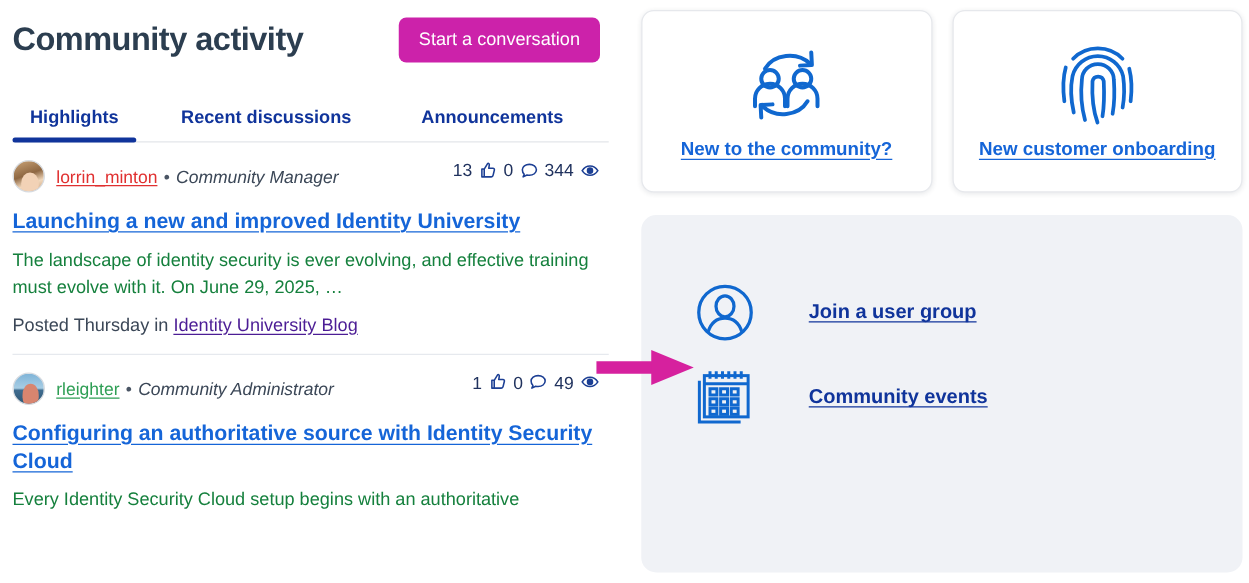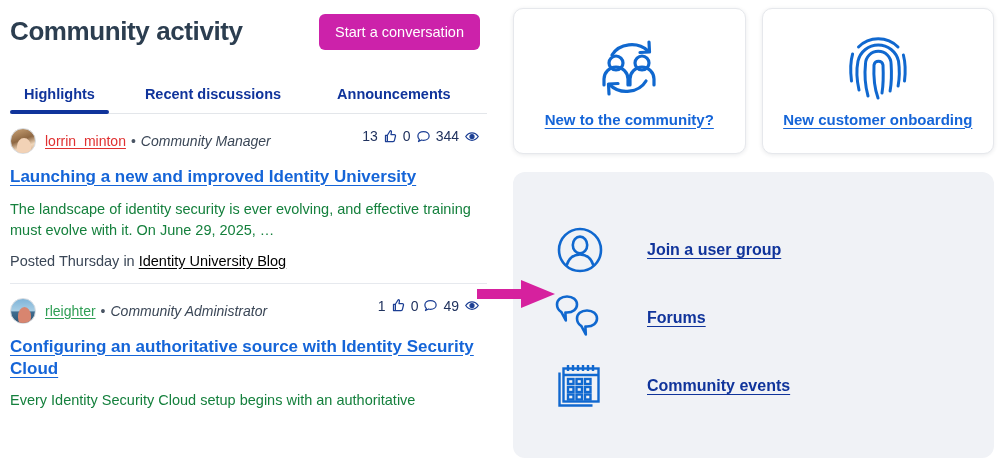--- a/index.html
+++ b/index.html
@@ -97,21 +97,21 @@
     font-size: 17px; font-weight: bold; color: #1565d8;
     text-decoration: underline; text-underline-offset: 3px;
     line-height: 1.28; cursor: pointer;
   }
   .post-excerpt {
     margin-top: 11px; font-size: 14.5px; color: #15803d;
     line-height: 1.45; max-width: 470px;
   }
   .post-footer { margin-top: 12px; font-size: 14.5px; color: #3b4757; }
   .post-footer a {
-    color: #000000; text-decoration: underline;
+    color: #4c1d95; text-decoration: underline;
     text-underline-offset: 2px; cursor: pointer;
   }
 
   
   .right-col {
     position: absolute; left: 505px; top: 0;
     width: 494px; height: 466px;
   }
   .quick-cards { display: flex; gap: 16px; padding: 8px 5px 0 8px; }
   .quick-card {
@@ -290,29 +290,20 @@
           <div class="ic">
             <svg width="46" height="46" viewBox="0 0 46 46" fill="none" stroke="#1068cf" stroke-width="2.6">
               <circle cx="23" cy="23" r="21"></circle>
               <ellipse cx="23" cy="18" rx="7.2" ry="8.4"></ellipse>
               <path d="M9.5 38.5 C 12 30.5 17 27.5 23 27.5 s 11 3 13.5 11"></path>
             </svg>
           </div>
           <div class="explore-item-label">Join a user group</div>
         </div>
 
-        <div class="explore-item">
-          <div class="ic">
-            <svg width="50" height="50" viewBox="0 0 50 50" fill="none" stroke="#1068cf" stroke-width="2.6" stroke-linejoin="round">
-              <path d="M12 3.5 c 6 0 10 3.6 10 8 s -4 8 -10 8 h -1.6 l .4 8 -4.4 -8.4 C 4 17.6 2 14.4 2 11.5 c 0 -4.4 4 -8 10 -8 z"></path>
-              <path d="M32 17.5 c 6 0 10 3.6 10 8 s -4 8 -10 8 h -1.6 l .4 8 -4.4 -8.4 C 24 31.6 22 28.4 22 25.5 c 0 -4.4 4 -8 10 -8 z"></path>
-            </svg>
-          </div>
-          <div class="explore-item-label">Forums</div>
-        </div>
 
         <div class="explore-item">
           <div class="ic">
             <svg width="48" height="48" viewBox="0 0 48 48" fill="none" stroke="#1068cf" stroke-width="2.4">
               <path d="M3.5 10.5 v 33 h 33"></path>
               <rect x="7.5" y="6.5" width="35" height="33"></rect>
               <line x1="7.5" y1="13" x2="42.5" y2="13"></line>
               <line x1="12" y1="3" x2="12" y2="9"></line>
               <line x1="17" y1="3" x2="17" y2="9"></line>
               <line x1="22" y1="3" x2="22" y2="9"></line>

